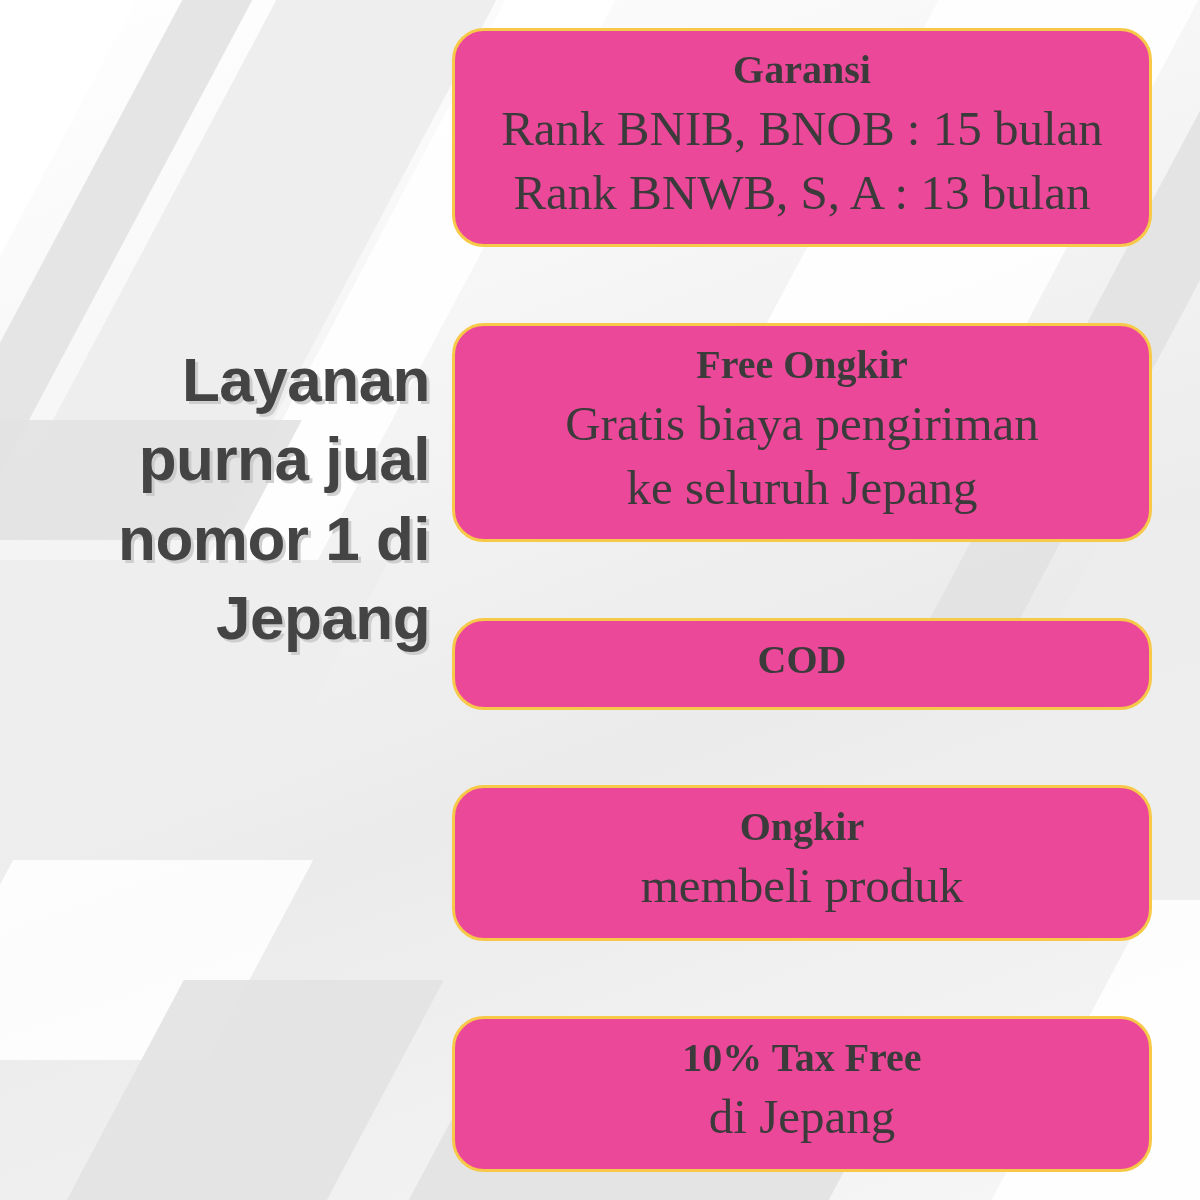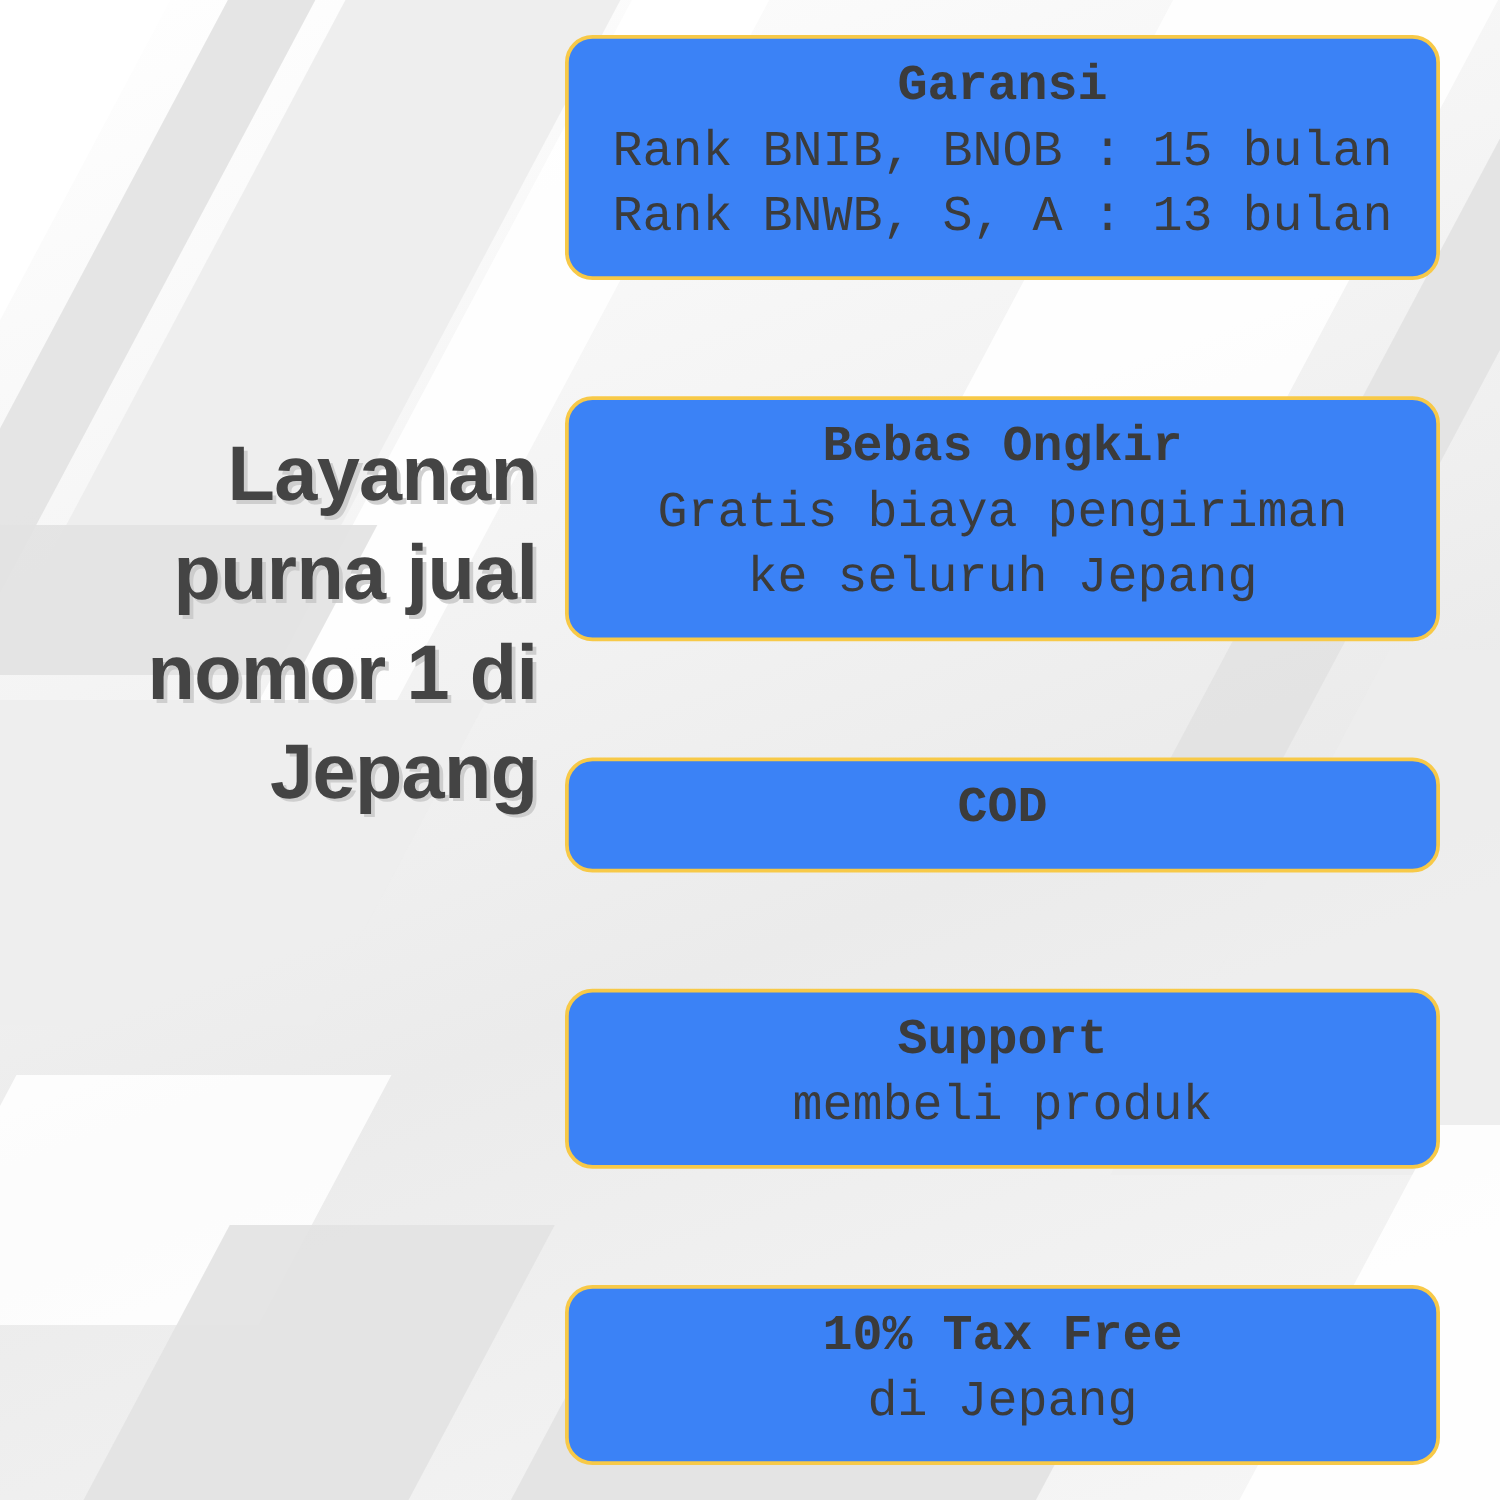--- a/index.html
+++ b/index.html
@@ -66,38 +66,38 @@
     width: 700px;
     height: 1200px;
     display: flex;
     flex-direction: column;
     justify-content: space-between;
     padding: 28px 0 28px 0;
     box-sizing: border-box;
   }
 
   .card {
-    background: #3b82f6;
+    background: #ec4899;
     border: 3px solid #f7c948;
-    border-radius: 22px;
+    border-radius: 32px;
     padding: 14px 26px 20px 26px;
     box-sizing: border-box;
     text-align: center;
-    font-family: Liberation Mono, monospace;
+    font-family: Liberation Serif, serif;
     color: #3b3b3b;
   }
 
   .card-title {
     font-size: 40px;
     font-weight: bold;
     line-height: 1.25;
     margin-bottom: 2px;
   }
   .card-line {
-    font-size: 40px;
+    font-size: 49px;
     line-height: 1.3;
     white-space: nowrap;
   }
   .card-lines {
     display: block;
   }
 </style>
 </head>
 <body>
 
@@ -125,33 +125,33 @@
 
     <div class="card">
       <div class="card-title">Garansi</div>
       <div class="card-lines">
         <div class="card-line">Rank BNIB, BNOB : 15 bulan</div>
         <div class="card-line">Rank BNWB, S, A : 13 bulan</div>
       </div>
     </div>
 
     <div class="card">
-      <div class="card-title">Bebas Ongkir</div>
+      <div class="card-title">Free Ongkir</div>
       <div class="card-lines">
         <div class="card-line">Gratis biaya pengiriman</div>
         <div class="card-line">ke seluruh Jepang</div>
       </div>
     </div>
 
     <div class="card">
       <div class="card-title">COD</div>
     </div>
 
     <div class="card">
-      <div class="card-title">Support</div>
+      <div class="card-title">Ongkir</div>
       <div class="card-lines">
         <div class="card-line">membeli produk</div>
       </div>
     </div>
 
     <div class="card">
       <div class="card-title">10% Tax Free</div>
       <div class="card-lines">
         <div class="card-line">di Jepang</div>
       </div>

